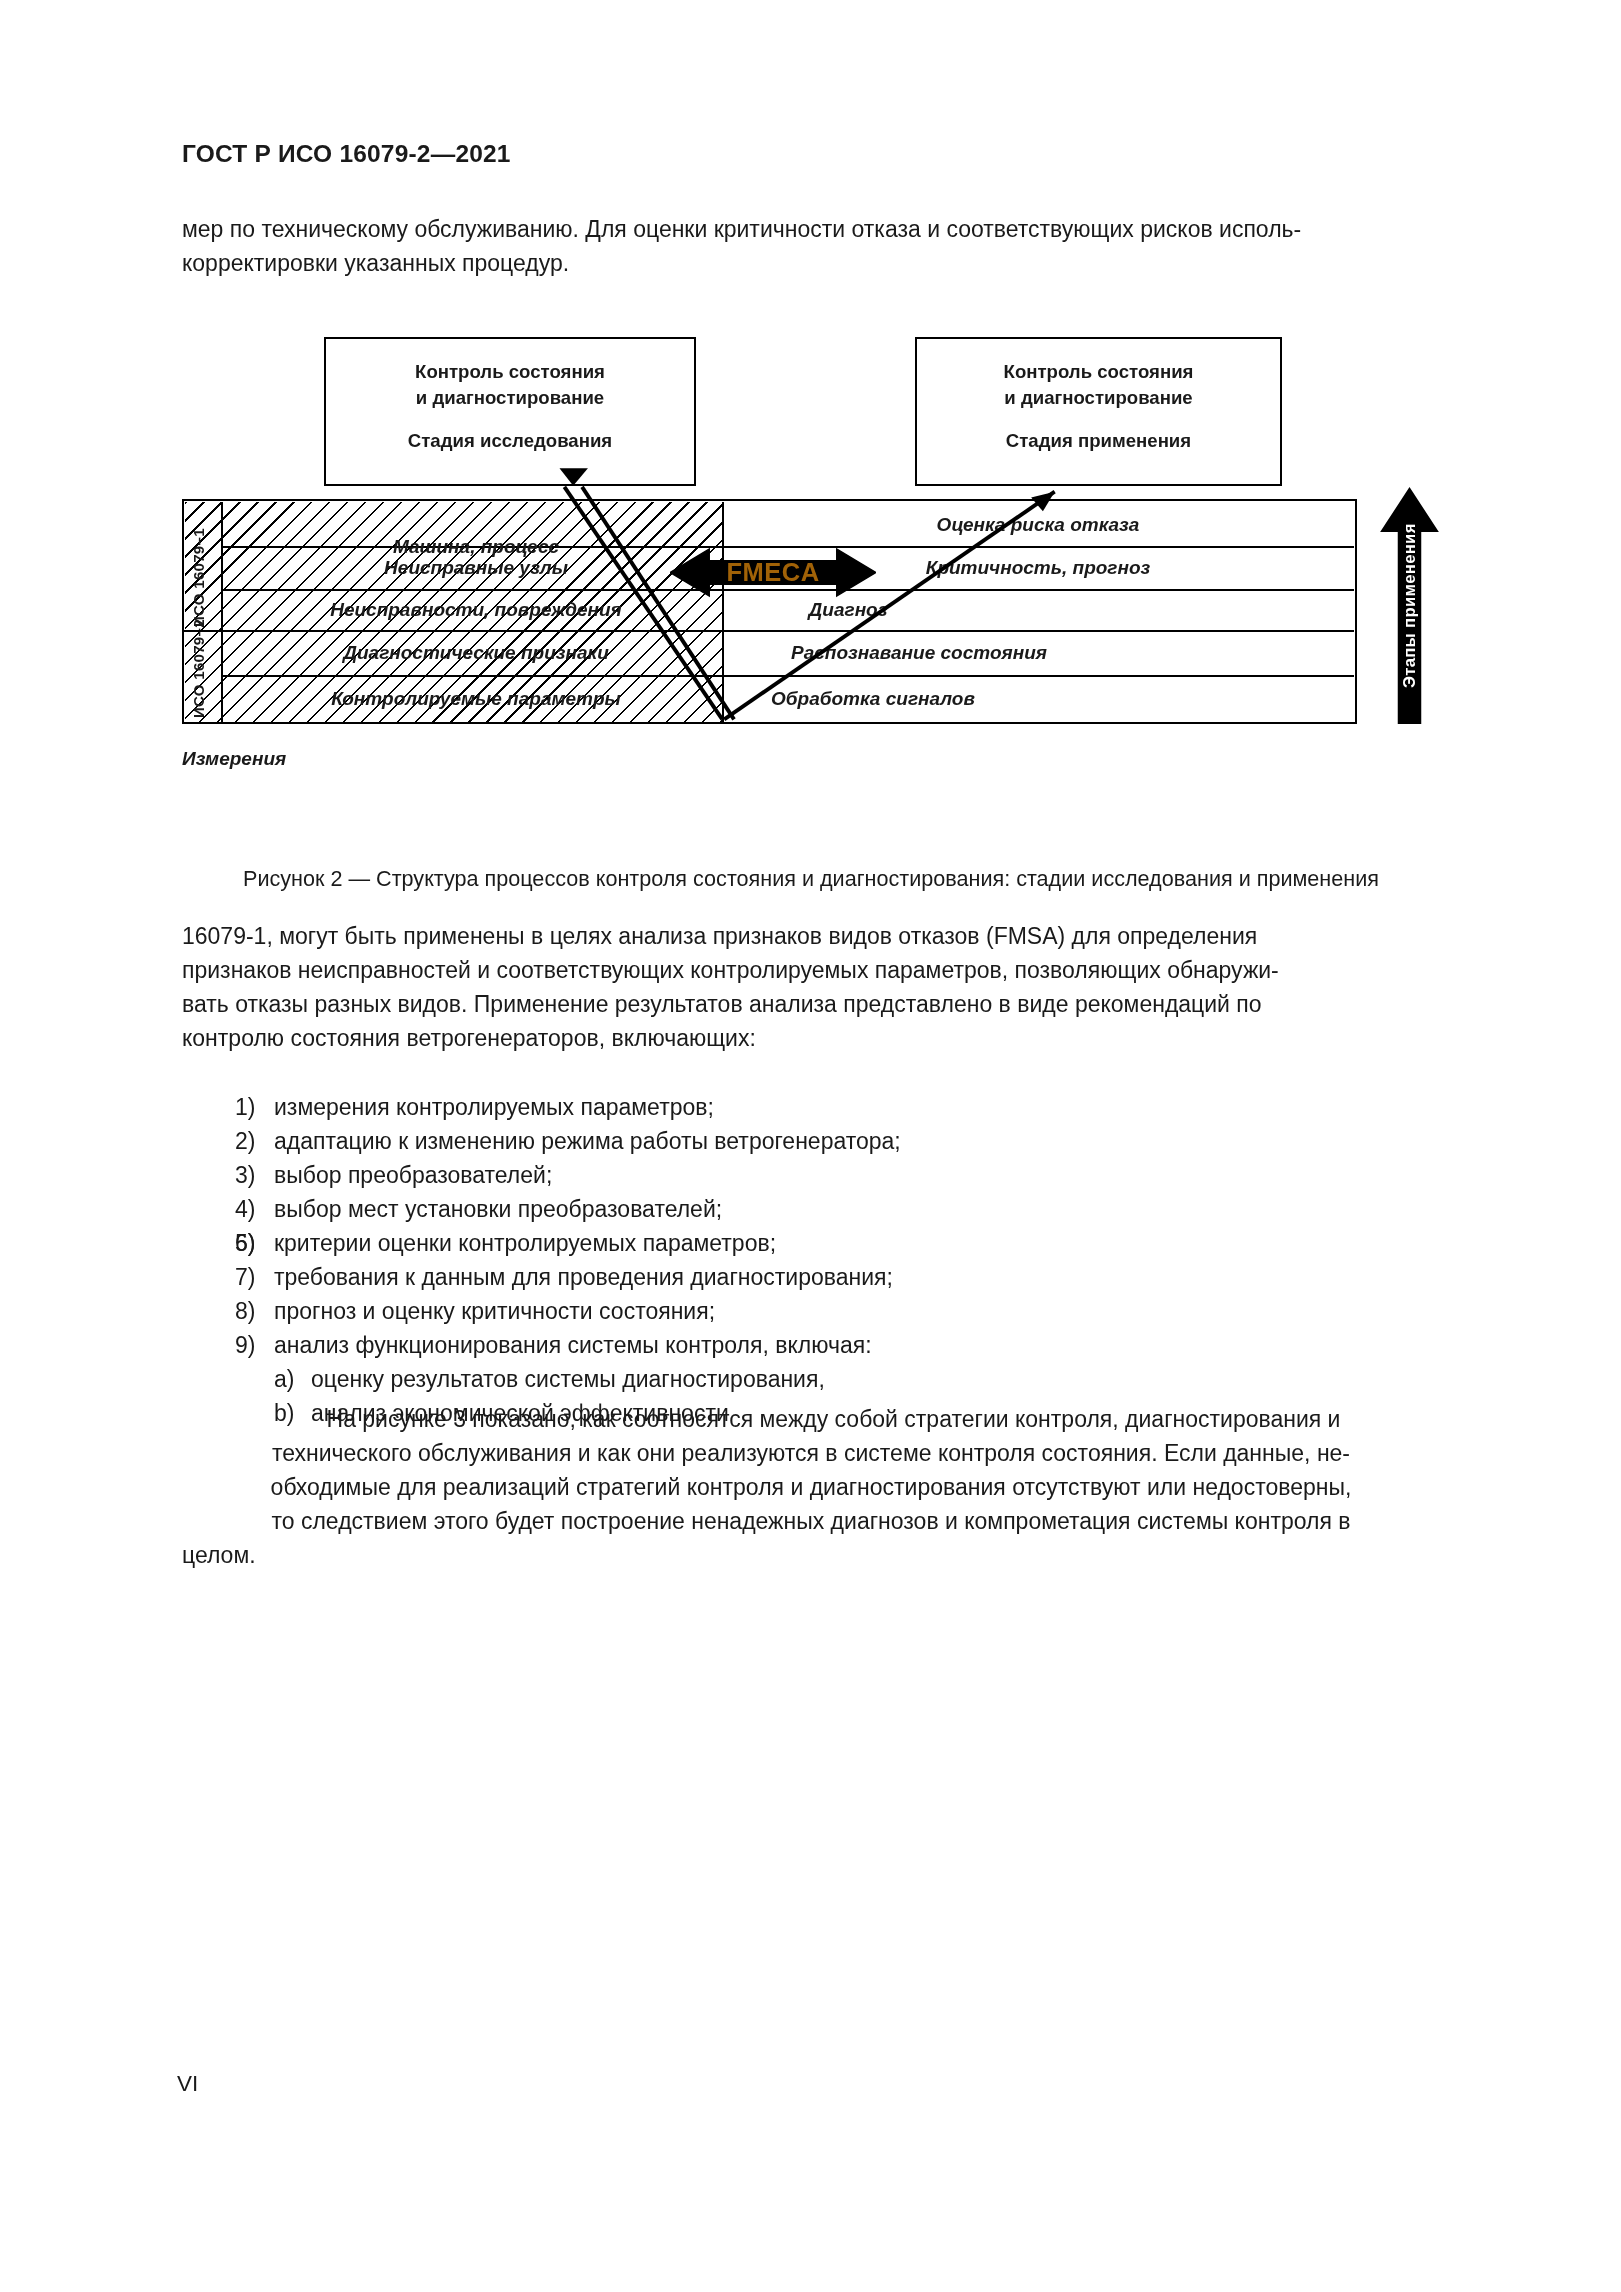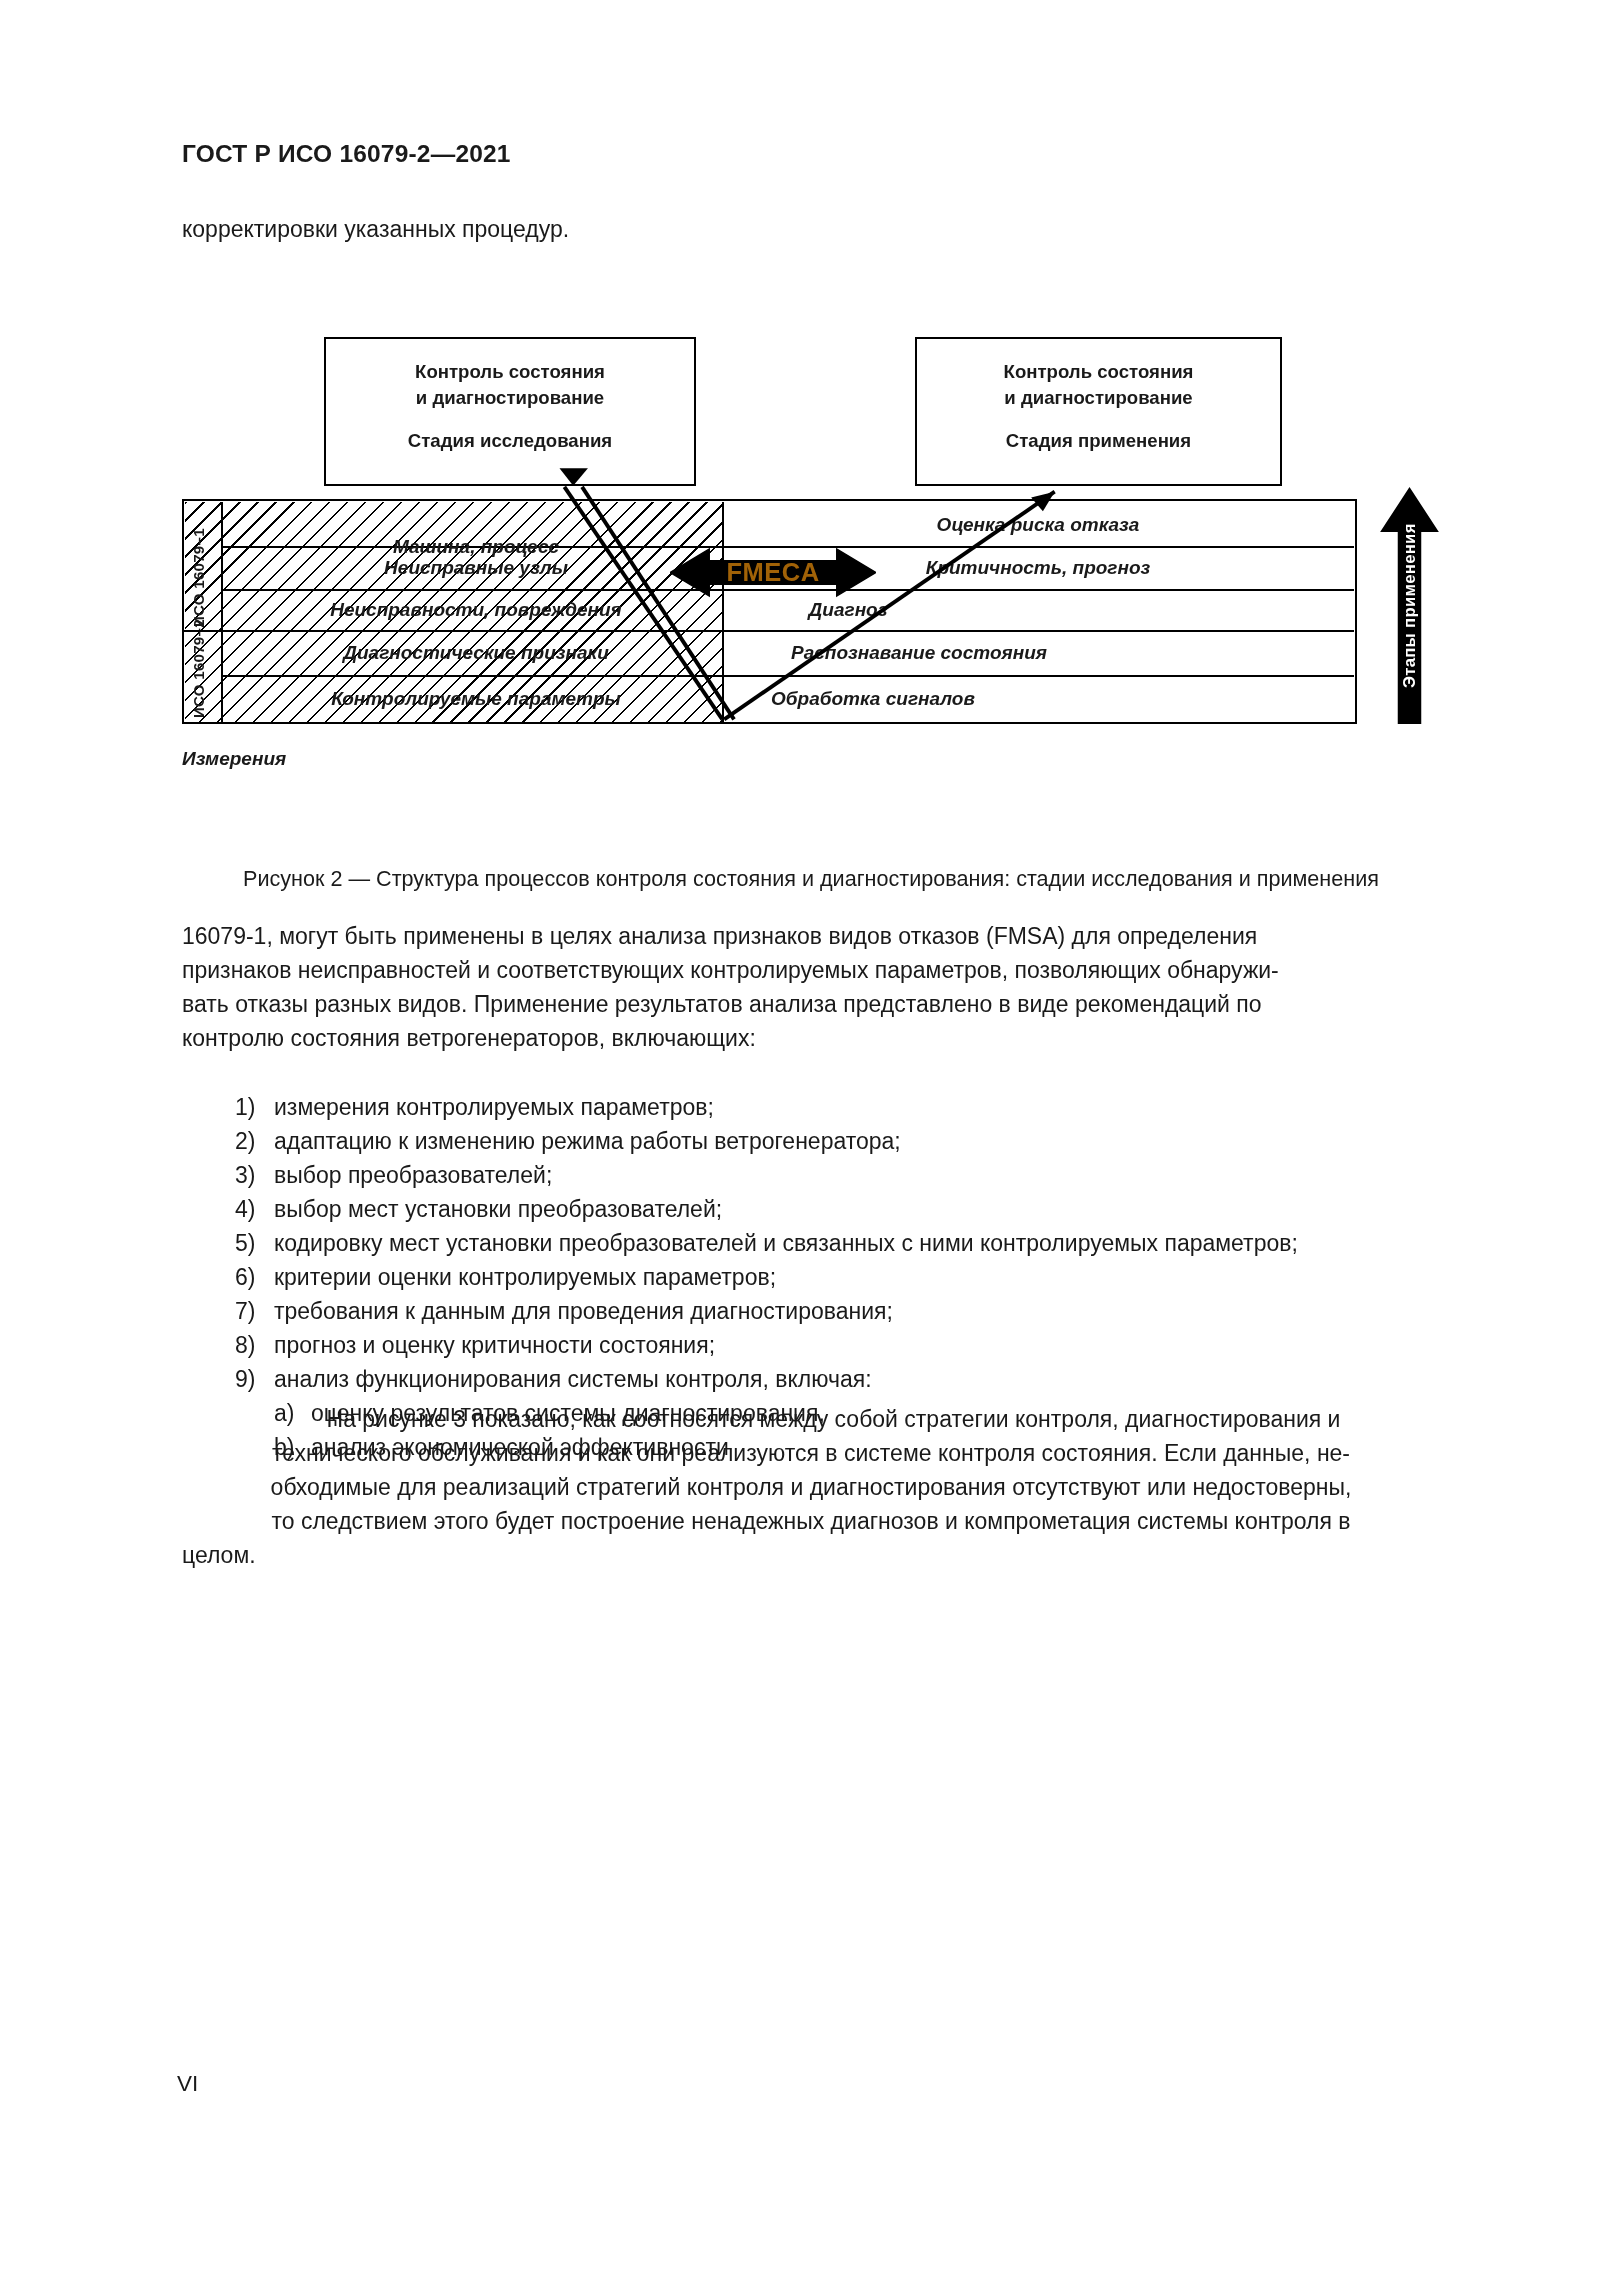--- a/index.html
+++ b/index.html
@@ -298,20 +298,23 @@
   }
 </style>
 </head>
 <body>
 
 <div class="page">
 
   <div class="doc-header">ГОСТ Р ИСО 16079-2—2021</div>
 
   <div class="para-intro body-text">
+    <span class="ln just">
+        <span>мер по техническому обслуживанию. Для оценки критичности отказа и соответствующих рисков исполь-</span>
+      </span>
     <span class="ln">корректировки указанных процедур.</span>
   </div>
 
   <div class="figure">
 
     <div class="topbox" id="topbox-left">
       <div class="l1">Контроль состояния</div>
       <div>и диагностирование</div>
       <div class="l2">Стадия исследования</div>
     </div>
@@ -400,21 +403,21 @@
         <span>вать отказы разных видов. Применение результатов анализа представлено в виде рекомендаций по</span>
       </span>
     <span class="ln">контролю состояния ветрогенераторов, включающих:</span>
   </div>
 
   <div class="numlist">
     <span class="li"><span class="mk">1)</span><span class="tx">измерения контролируемых параметров;</span></span>
     <span class="li"><span class="mk">2)</span><span class="tx">адаптацию к изменению режима работы ветрогенератора;</span></span>
     <span class="li"><span class="mk">3)</span><span class="tx">выбор преобразователей;</span></span>
     <span class="li"><span class="mk">4)</span><span class="tx">выбор мест установки преобразователей;</span></span>
-    <span class="li"><span class="mk">5)</span><span class="tx">кодировку мест установки преобразователей и связанных с ними контролируемых параметров;</span></span>
+    <span class="li"><span class="mk">5)</span></span>
     <span class="li"><span class="mk">6)</span><span class="tx">критерии оценки контролируемых параметров;</span></span>
     <span class="li"><span class="mk">7)</span><span class="tx">требования к данным для проведения диагностирования;</span></span>
     <span class="li"><span class="mk">8)</span><span class="tx">прогноз и оценку критичности состояния;</span></span>
     <span class="li"><span class="mk">9)</span><span class="tx">анализ функционирования системы контроля, включая:</span></span>
     <span class="li sub"><span class="mk">a)</span><span class="tx">оценку результатов системы диагностирования,</span></span>
     <span class="li sub"><span class="mk">b)</span><span class="tx">анализ экономической эффективности</span></span>
   </div>
 
   <div class="para-end body-text">
     <span class="ln just" style="padding-left:45px;">

